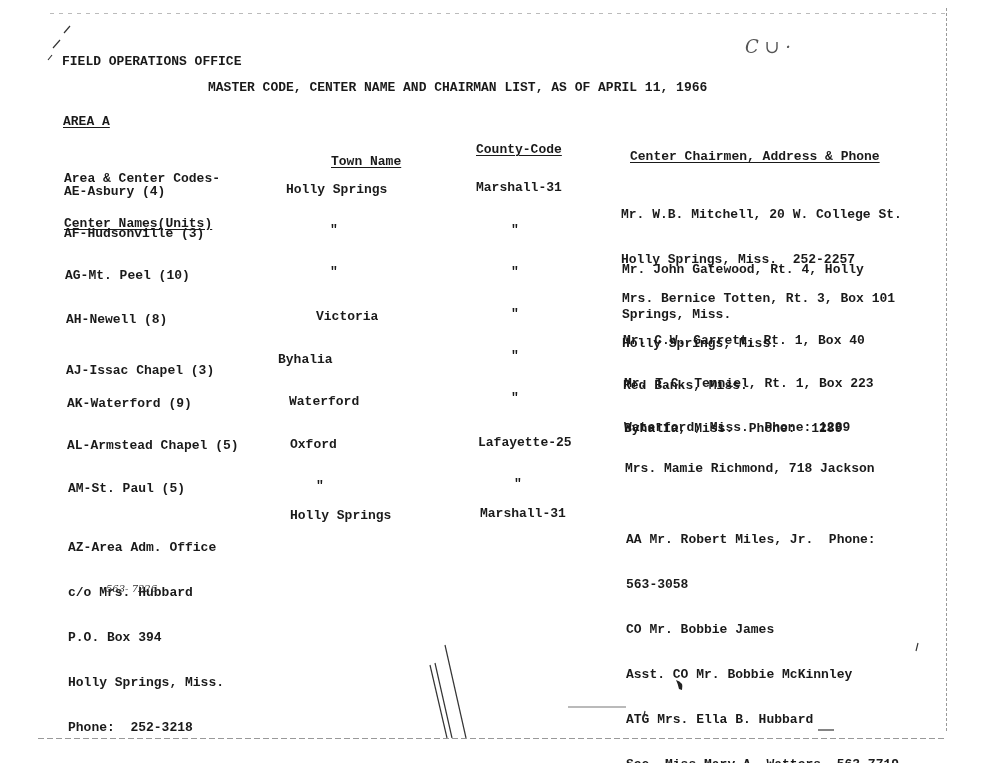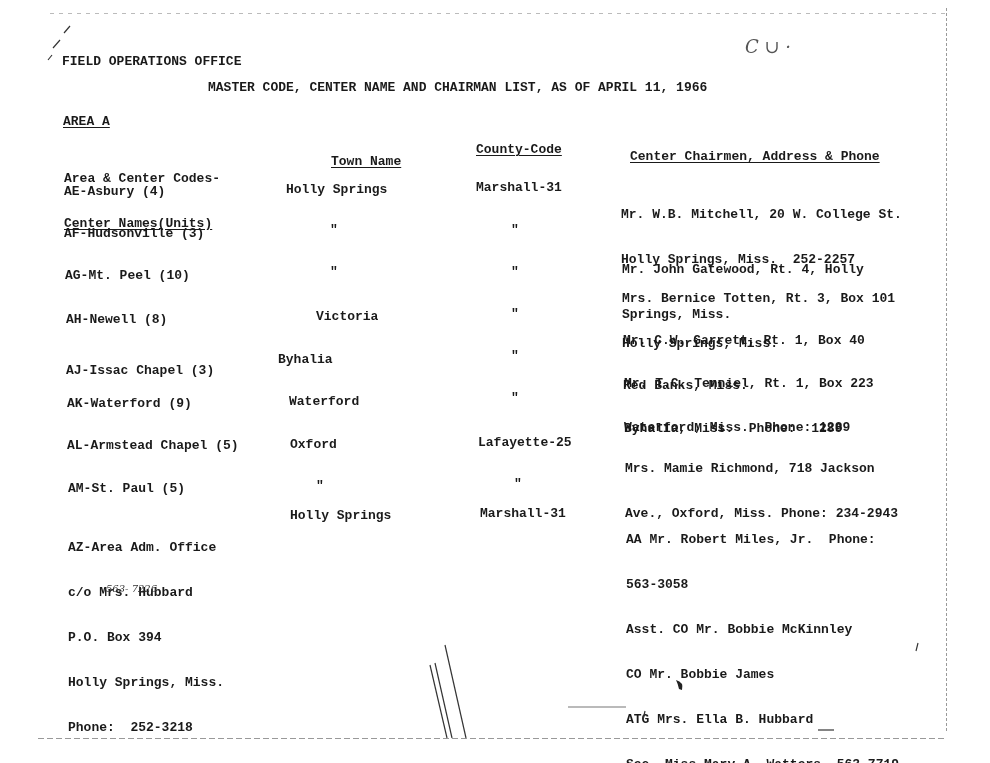--- a/index.html
+++ b/index.html
@@ -106,21 +106,20 @@
     <div>Waterford, Miss.  Phone: 1289</div>
   </div>
 </div>
 
 <div>
   <div class="abs" style="left:67px; top:438px;">AL-Armstead Chapel (5)</div>
   <div class="abs" style="left:290px; top:437px;">Oxford</div>
   <div class="abs" style="left:478px; top:435px;">Lafayette-25</div>
   <div class="abs line2" style="left:625px; top:431px;">
     <div>Mrs. Mamie Richmond, 718 Jackson</div>
-    <div>Ave., Oxford, Miss. Phone: 234-2943</div>
   </div>
 </div>
 
 <div>
   <div class="abs" style="left:68px; top:481px;">AM-St. Paul (5)</div>
   <div class="abs" style="left:316px; top:478px;">"</div>
   <div class="abs" style="left:514px; top:476px;">"</div>
 </div>
 
 <div>
@@ -130,22 +129,22 @@
     <div>P.O. Box 394</div>
     <div>Holly Springs, Miss.</div>
     <div>Phone:  252-3218</div>
   </div>
   <div class="abs handwritten" style="left:106px; top:583px;">563- 7226</div>
   <div class="abs" style="left:290px; top:508px;">Holly Springs</div>
   <div class="abs" style="left:480px; top:506px;">Marshall-31</div>
   <div class="abs line2" style="left:626px; top:502px;">
     <div>AA Mr. Robert Miles, Jr.  Phone:</div>
     <div>563-3058</div>
+    <div>CO Mr. Bobbie James</div>
     <div>Asst. CO Mr. Bobbie McKinnley</div>
-    <div>CO Mr. Bobbie James</div>
     <div>ATG Mrs. Ella B. Hubbard</div>
     <div>Sec. Miss Mary A. Watters, 563-7719</div>
   </div>
 </div>
 
 <svg class="abs" style="left:0; top:0;" width="990" height="763">
   <g stroke="#333" stroke-width="1.2" fill="none">
     <line x1="64" y1="33" x2="70" y2="26"></line>
     <line x1="53" y1="48" x2="60" y2="40"></line>
     <line x1="48" y1="60" x2="52" y2="55"></line>

